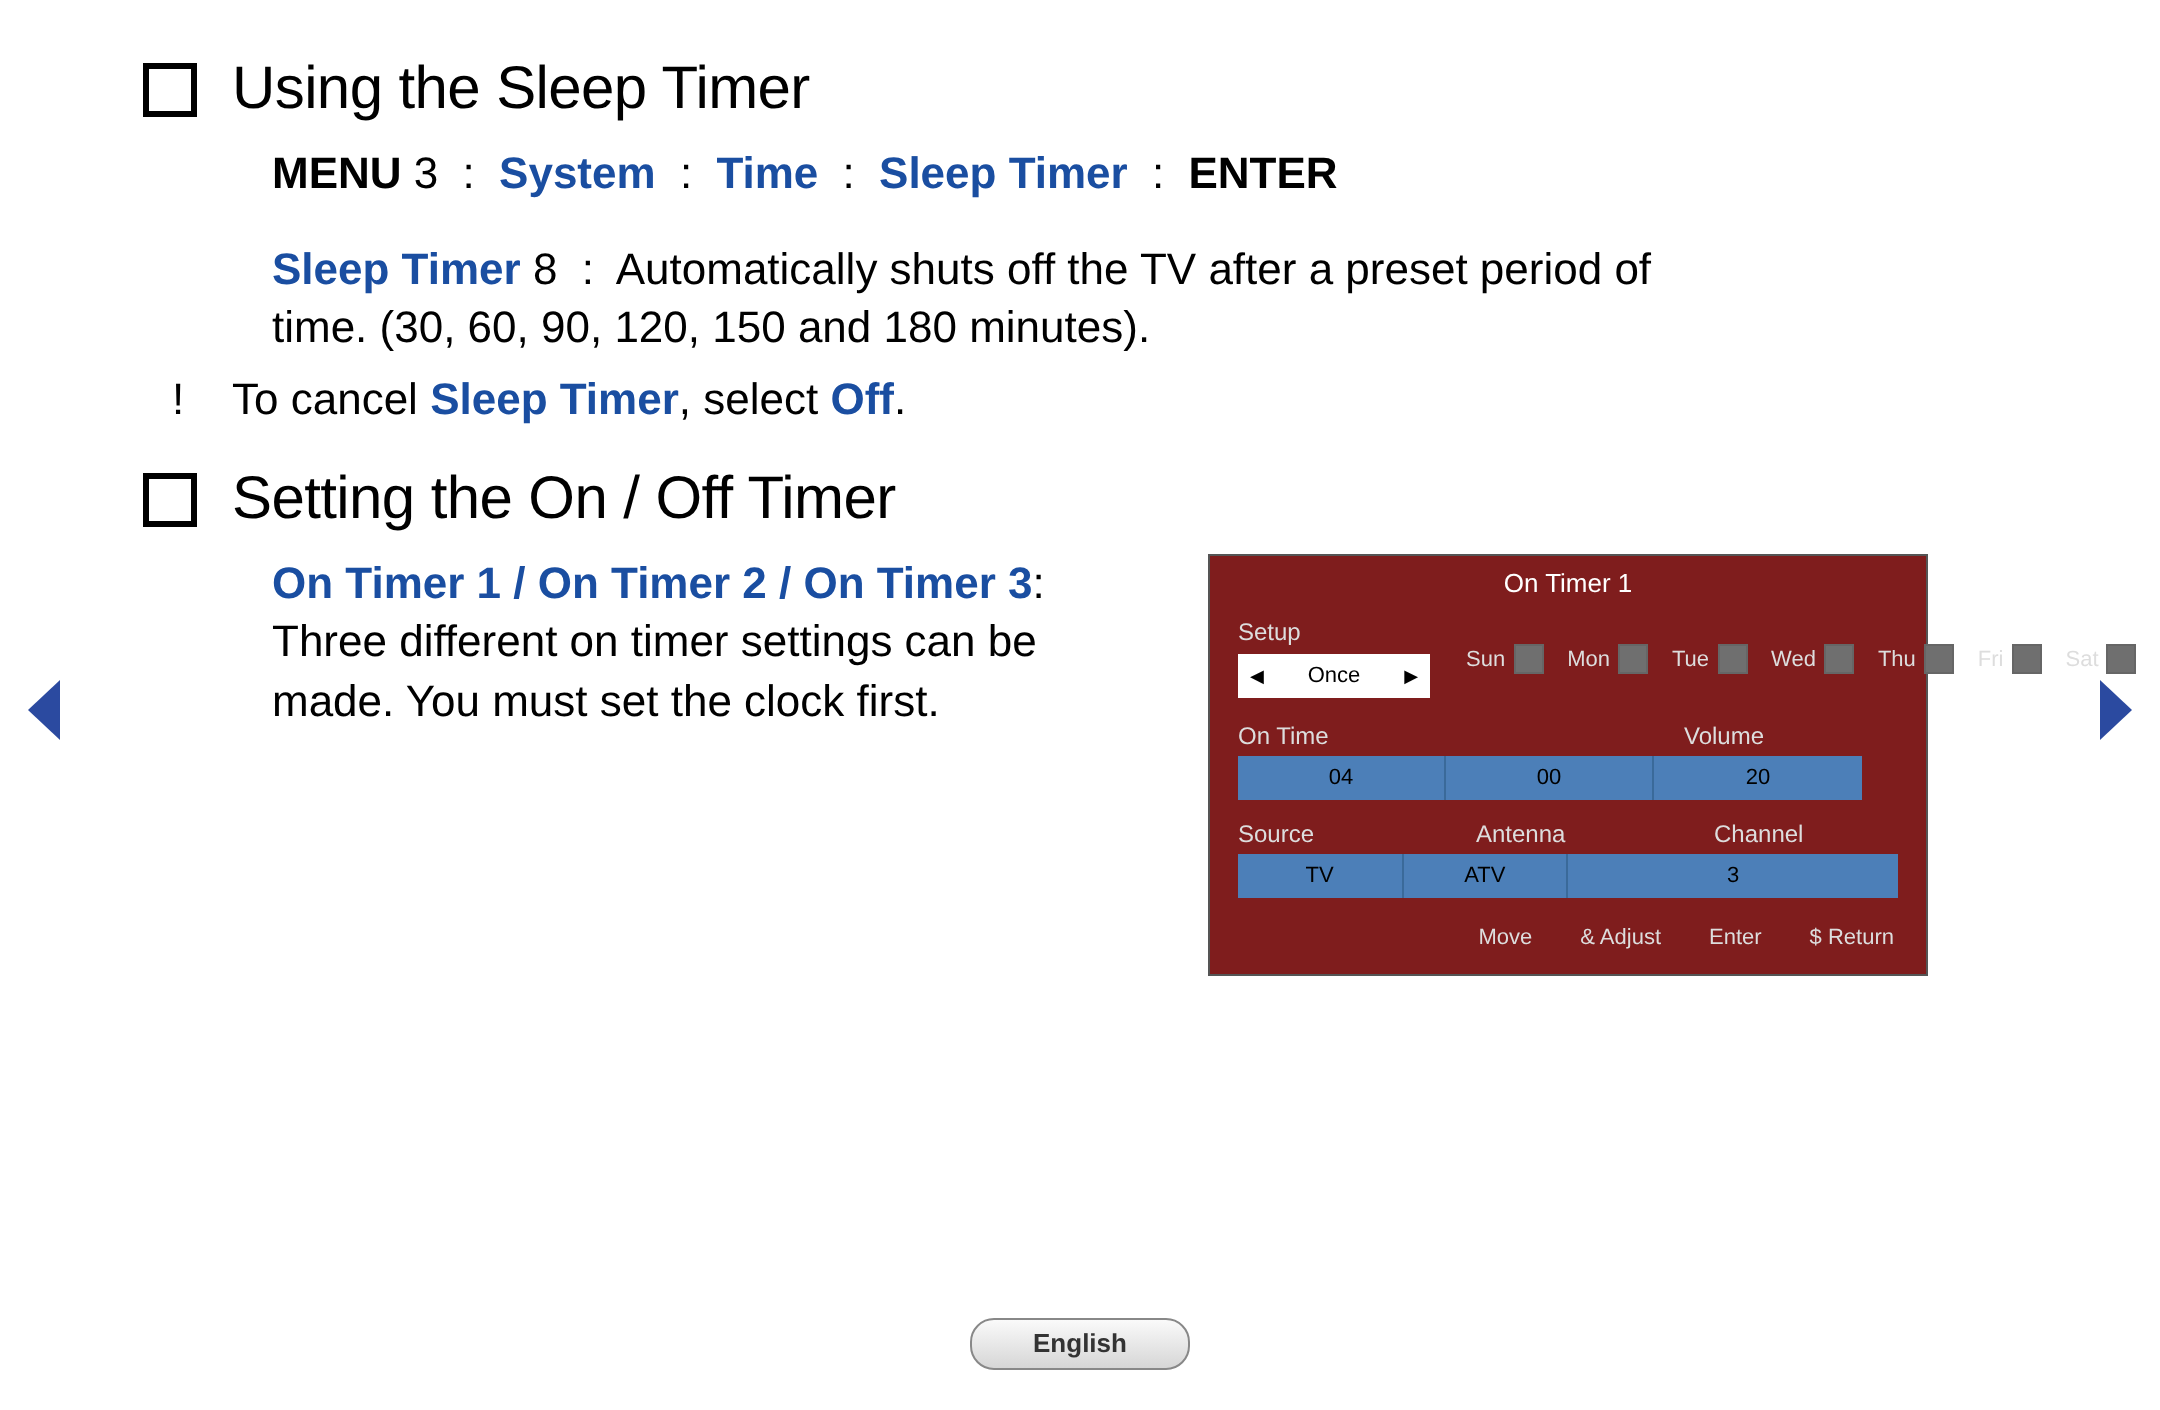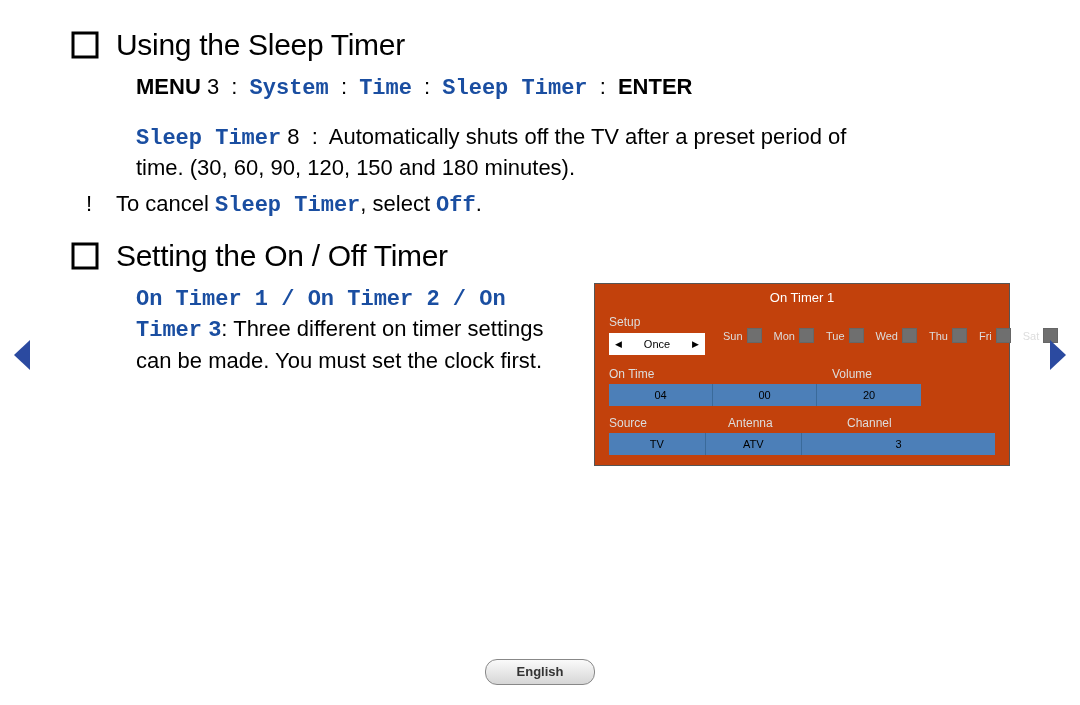--- a/index.html
+++ b/index.html
@@ -30,21 +30,21 @@
   .indent {
     margin-left: 66px;
     font-size: 22px;
     line-height: 1.35;
   }
   .nav-path {
     margin-bottom: 18px;
   }
   .nav-path .menu-label { font-weight: bold; }
   .nav-path .enter-label { font-weight: bold; }
-  .blue { color: #1a4ea1; font-weight: bold; font-family: Liberation Mono, monospace; }
+  .blue { color: #1a4ea1; font-weight: bold; }
   .blue-n { color: #1a4ea1; }
   .sep { padding: 0 6px; }
   .para { margin-bottom: 6px; }
   .note-row {
     display: flex;
     align-items: flex-start;
     margin-top: 6px;
     margin-left: 16px;
   }
   .note-mark { width: 30px; font-size: 22px; }
@@ -77,22 +77,22 @@
     border-radius: 12px;
     font-size: 13px;
     font-weight: bold;
     text-align: center;
     line-height: 24px;
     color: #333;
   }
 
   
   .panel {
-    width: 416px;
-    background: #c2410c;
+    width: 360px;
+    background: #7f1d1d;
     color: #eee;
     font-size: 12px;
     padding: 0 0 10px 0;
     border: 1px solid #555;
   }
   .panel-title {
     text-align: center;
     font-size: 13px;
     padding: 6px 0 10px 0;
     color: #fff;
@@ -294,19 +294,25 @@
             <div class="label-spacer-2">Source</div>
             <div class="label-spacer-2">Antenna</div>
             <div>Channel</div>
           </div>
           <div class="cell-row row-src">
             <div class="blue-cell w1">TV</div>
             <div class="blue-cell w2">ATV</div>
             <div class="blue-cell w3">3</div>
           </div>
         </div>
+        <div class="panel-foot">
+          <span>Move</span>
+          <span>&amp; Adjust</span>
+          <span>Enter</span>
+          <span>$ Return</span>
+        </div>
       </div>
     </div>
   </div>
 
 </div>
 
 <div class="lang-btn">English</div>
 
 </body></html>

